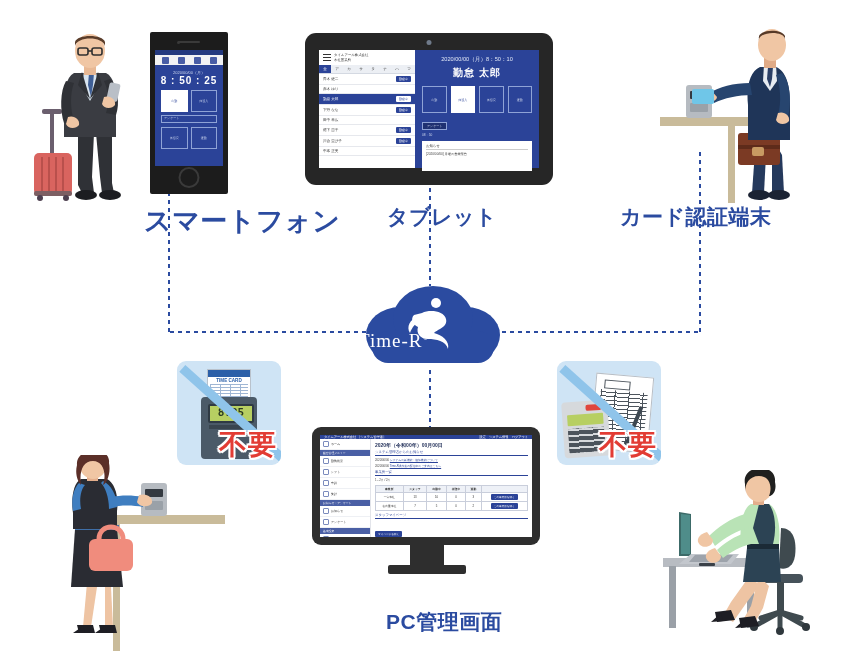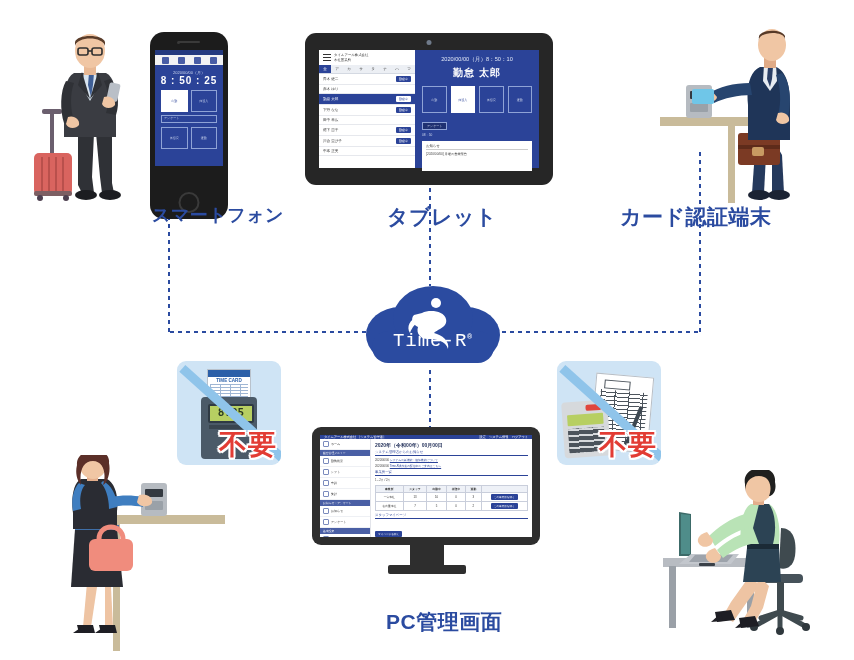--- a/index.html
+++ b/index.html
@@ -3,41 +3,41 @@
 <meta charset="utf-8">
 <style>
   html,body{margin:0;padding:0;background:#fff;}
   body{width:854px;height:660px;position:relative;overflow:hidden;
        font-family:"Liberation Sans","DejaVu Sans",sans-serif;}
   .stage{position:absolute;inset:0;width:854px;height:660px;}
 
   
   .caption{position:absolute;font-weight:bold;color:#2b4ba0;white-space:nowrap;
            letter-spacing:.5px;}
-  .cap-sp{left:152px;top:203px;font-size:18px;}
+  .cap-sp{left:144px;top:203px;font-size:27px;}
   .cap-tb{left:387px;top:203px;font-size:21px;}
   .cap-cd{left:620px;top:203px;font-size:21px;}
   .cap-pc{left:370px;top:608px;font-size:21px;margin-left:16px;}
 
   
   .dot-v,.dot-h{position:absolute;}
   .dot-v{width:4px;background-image:radial-gradient(#2b4ba0 42%,transparent 46%);
          background-size:4px 8px;background-repeat:repeat-y;}
   .dot-h{height:4px;background-image:radial-gradient(#2b4ba0 42%,transparent 46%);
          background-size:8px 4px;background-repeat:repeat-x;}
 
   
   .cloud-wrap{position:absolute;left:358px;top:283px;width:150px;height:90px;}
-  .cloud-label{position:absolute;left:0;right:0;top:47px;text-align:center;
-    color:#fff;font-size:19px;letter-spacing:1px;font-family:Liberation Mono, monospace;}
+  .cloud-label{position:absolute;left:0;right:0;top:47px;text-align:left;
+    color:#fff;font-size:19px;letter-spacing:1px;font-family:Liberation Serif, serif;}
   .cloud-label sup{font-size:8px;vertical-align:super;}
 
   
-  .phone{position:absolute;left:150px;top:32px;width:78px;height:187px;
-         background:#1c1c1c;border-radius:14px;}
+  .phone{position:absolute;left:150px;top:32px;width:78px;height:162px;
+         background:#1c1c1c;border-radius:2px;}
   .phone-screen{position:absolute;left:5px;top:18px;width:68px;height:116px;
          background:#2b4398;overflow:hidden;}
   .ph-topbar{height:5px;background:#24397f;}
   .ph-iconbar{height:10px;background:#f2f2f4;display:flex;align-items:center;
          justify-content:space-around;padding:0 2px;}
   .ph-mini{width:7px;height:7px;background:#2b4398;opacity:.85;border-radius:1px;}
   .ph-date{color:#c9d4ee;font-size:4px;text-align:center;margin-top:5px;}
   .ph-time{color:#fff;font-size:10px;text-align:center;font-weight:bold;letter-spacing:1px;}
   .ph-grid{display:grid;grid-template-columns:1fr 1fr;gap:3px;padding:4px 6px 0;}
   .ph-btn{height:20px;border:1px solid #8fa3d6;display:flex;flex-direction:column;

